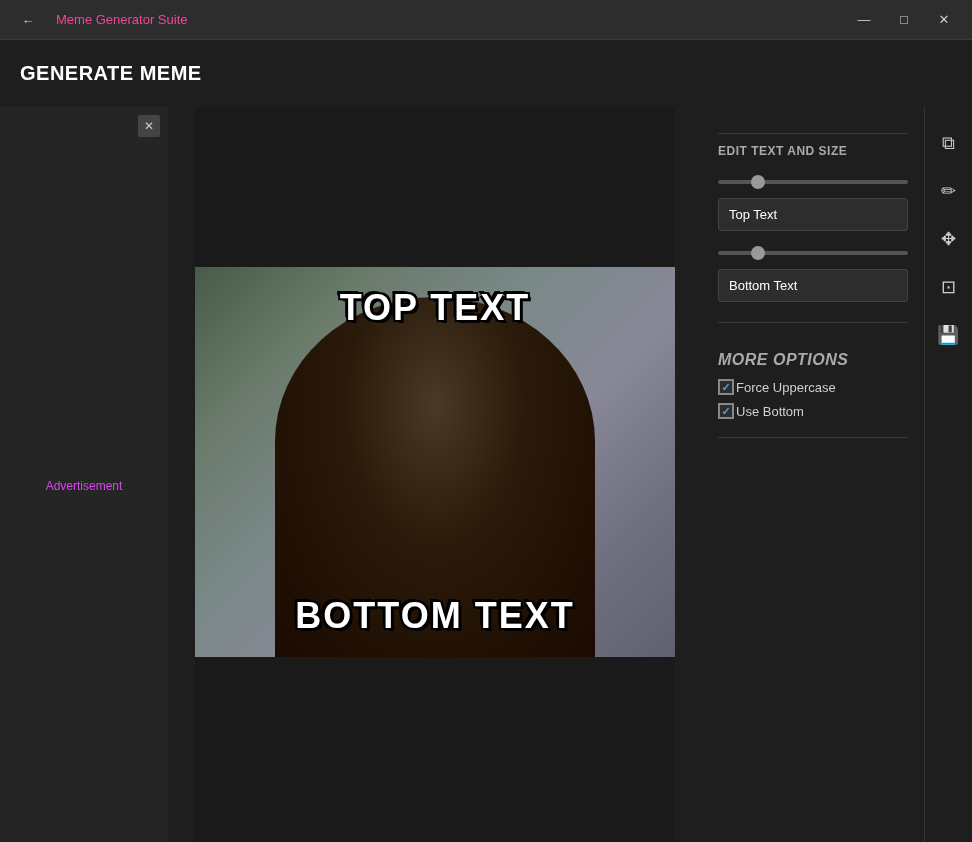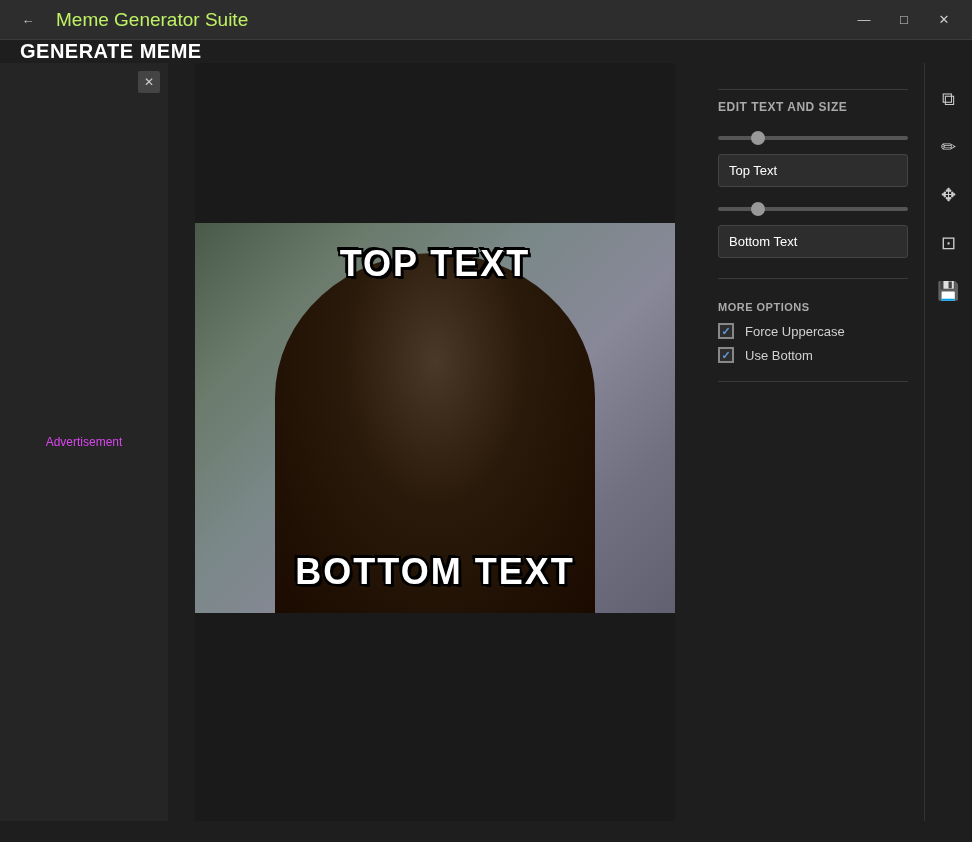--- a/index.html
+++ b/index.html
@@ -21,43 +21,43 @@
       background: #2d2d2d;
       padding: 0 12px;
       border-bottom: 1px solid #3a3a3a;
     }
     .titlebar-left {
       display: flex;
       align-items: center;
       gap: 12px;
     }
     .titlebar-title {
-      font-size: 19px;
-      color: #bef264;
+      font-size: 13px;
+      color: #ec4899;
     }
     .titlebar-controls {
       display: flex;
       gap: 8px;
     }
     .titlebar-btn {
       width: 32px;
       height: 32px;
       display: flex;
       align-items: center;
       justify-content: center;
       background: none;
       border: none;
       color: #ccc;
       font-size: 13px;
       cursor: pointer;
     }
 
     
     .page-header {
-      padding: 0 20px;
+      padding: 22px 20px;
       background: #1e1e1e;
     }
     .page-title {
       font-size: 20px;
       font-weight: 700;
       color: #ffffff;
       letter-spacing: 0.5px;
     }
 
     
@@ -296,31 +296,32 @@
       border: 1px solid #444;
       border-radius: 3px;
       padding: 8px 10px;
       color: #ffffff;
       font-size: 13px;
       outline: none;
       margin-bottom: 10px;
     }
 
     .more-options-label {
-      font-size: 11px;
+      font-size: 16px;
       font-weight: 600;
       color: #aaa;
       letter-spacing: 0.5px;
-      margin: 12px 0 10px 0;
+      margin: 18px 0 10px 0;
+      font-style: italic;
     }
 
     .checkbox-row {
       display: flex;
       align-items: center;
-      gap: 11px;
+      gap: 2px;
       margin-bottom: 8px;
     }
 
     .checkbox-custom {
       width: 16px;
       height: 16px;
       border: 2px solid #888;
       background: #2d2d2d;
       display: flex;
       align-items: center;

